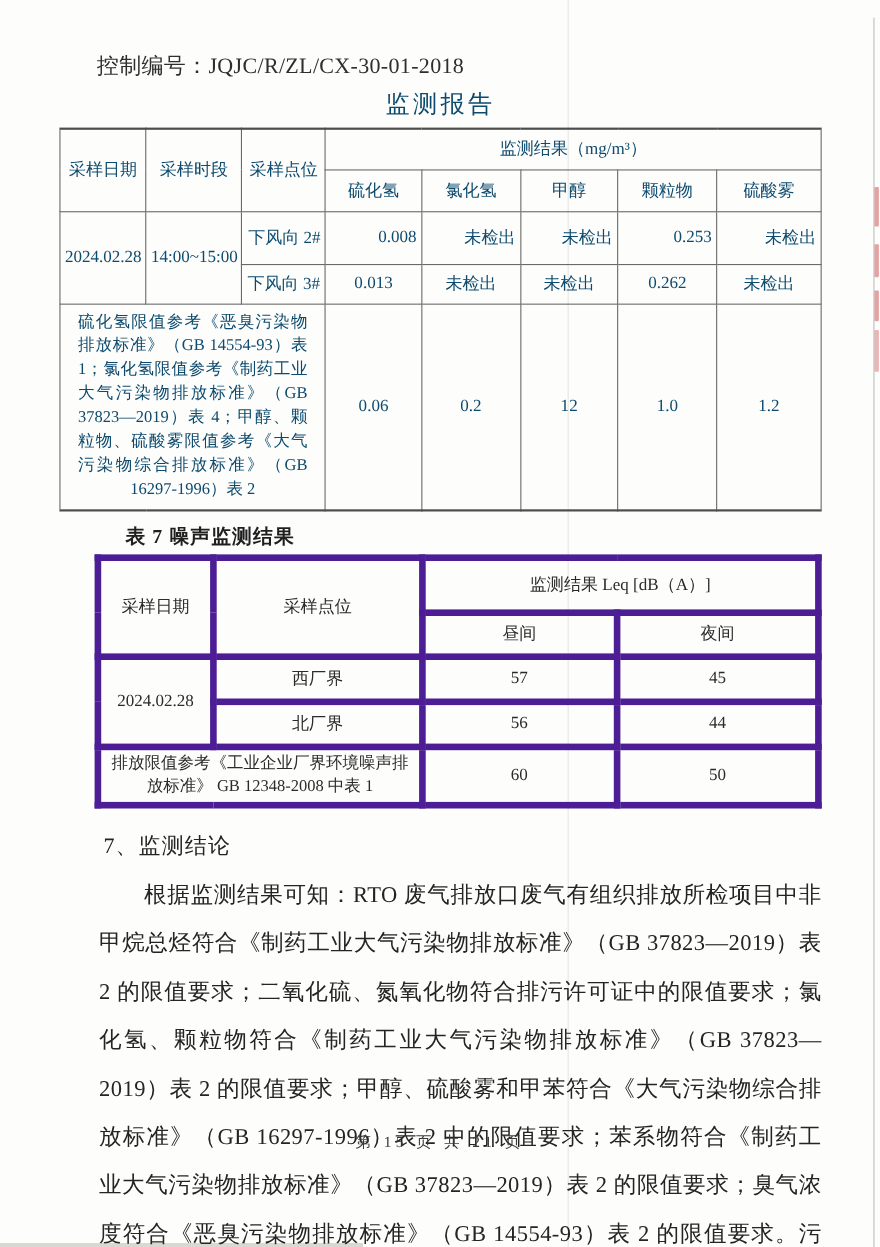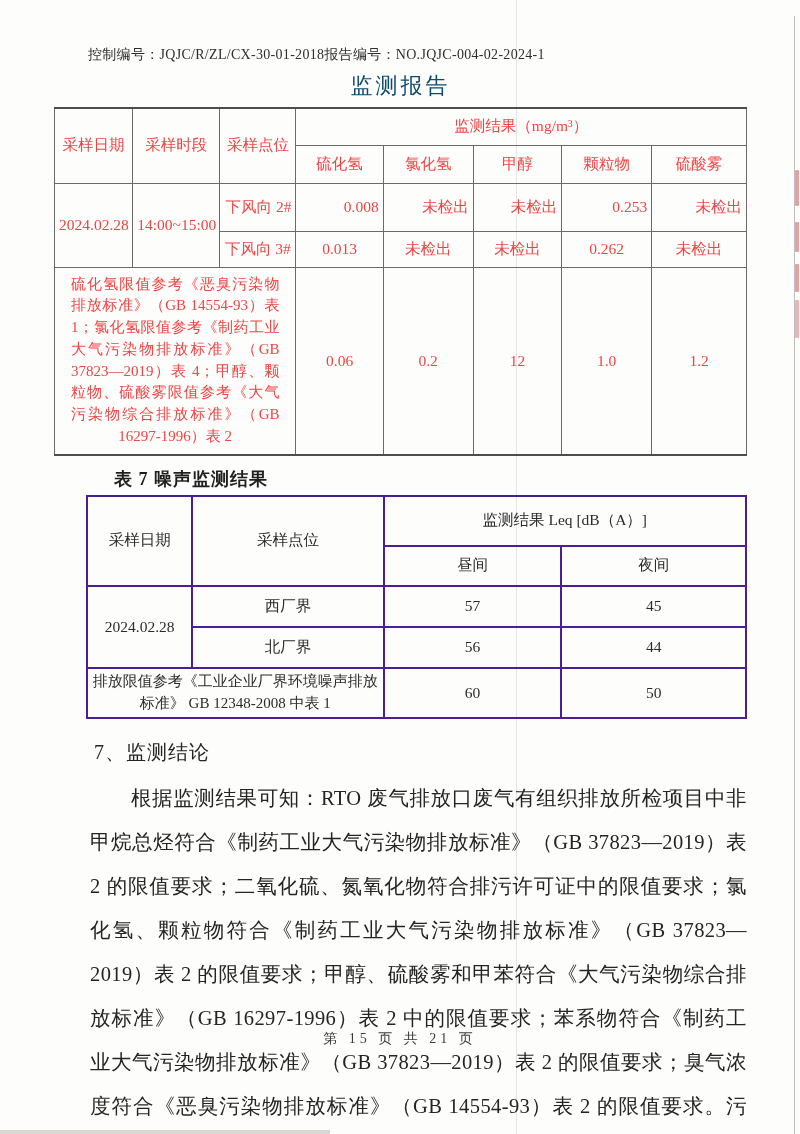--- a/index.html
+++ b/index.html
@@ -19,37 +19,37 @@
   .red-mark { position:absolute; right:1px; width:4px; background:rgba(205,90,90,.55); border-radius:1px; }
   .rm1 { top:170px; height:36px; }
   .rm2 { top:222px; height:30px; }
   .rm3 { top:264px; height:28px; }
   .rm4 { top:300px; height:38px; opacity:.8; }
   .bottom-strip { position:absolute; bottom:0; left:0; width:330px; height:4px; background:#d9d8d3; }
 
   .content { position:absolute; left:54px; top:46px; width:693px; }
 
   .meta-row { display:flex; justify-content:flex-start; padding-left:34px; padding-right:46px;
-              font-size:14px; letter-spacing:.3px; color:#2e2e2e; }
+              font-size:20px; letter-spacing:.3px; color:#2e2e2e; }
   .title { margin-top:7px; text-align:center; font-size:22px; font-weight:500; letter-spacing:3px; color:#0c4a6e; }
 
   table { border-collapse:collapse; table-layout:fixed; }
   .gas-table { width:100%; margin-top:6px; }
   .gas-table td { border:1px solid #6a6a6a; text-align:center; vertical-align:middle;
-                  font-size:15.5px; color:#ef4444; padding:2px 4px; }
+                  font-size:15.5px; color:#0c4a6e; padding:2px 4px; }
   .gas-table { border-top:2.5px solid #4d4d4d; border-bottom:2.5px solid #4d4d4d; }
   .h37 td { height:37px; } .h38 td { height:38px; } .h48 td { height:48px;text-align:right; }
   .h36 td { height:36px; } .h132 td { height:132px; }
   td.limit-note { text-align:justify; text-align-last:center; font-size:15px; line-height:1.45;
                   padding:6px 16px; }
 
   .table7-title { margin-top:11px; margin-left:60px; font-size:18px; font-weight:700; color:#1f1f1f; letter-spacing:1px; }
   .noise-wrap { margin-left:32px; margin-top:4px; }
   .noise-table { width:661px; border-top:2.5px solid #4d4d4d; border-bottom:2.5px solid #4d4d4d; }
-  .noise-table td { border:2px solid #4c1d95; text-align:center; vertical-align:middle;
+  .noise-table td { border:6px solid #4c1d95; text-align:center; vertical-align:middle;
                     font-size:15.5px; color:#2b2b2b; padding:2px 4px; }
   .h50 td { height:50px; } .h40 td { height:40px; } .h41 td { height:41px;margin-left:13px; }
   .noise-table td.limit-note { font-size:15px; }
 
   .section-heading { margin-top:20px; margin-left:40px; font-size:20px; font-weight:500; color:#242424; letter-spacing:1px; }
   .conclusion { margin-top:10px; margin-left:36px; width:657px;
                 font-size:20.5px; line-height:44px; text-align:justify; text-indent:2em;
                 color:#242424; letter-spacing:.4px; }
   .footer { position:absolute; top:1030px; left:0; width:800px; text-align:center;
             font-size:14px; letter-spacing:4px; color:#3a3a3a; }
@@ -64,21 +64,20 @@
   <div class="red-mark rm1"></div>
   <div class="red-mark rm2"></div>
   <div class="red-mark rm3"></div>
   <div class="red-mark rm4"></div>
   <div class="bottom-strip"></div>
 
   <div class="content">
 
     <div class="meta-row">
       <div><span>控制编号：</span><span>JQJC/R/ZL/CX-30-01-2018</span></div>
-      <div><span>报告编号：</span><span>NO.JQJC-004-02-2024-1</span></div>
     </div>
 
     <div class="title">监测报告</div>
 
     <table class="gas-table">
       <colgroup>
         <col style="width:11.3%">
           <col style="width:12.6%">
           <col style="width:11.0%">
         <col style="width:12.6%">

